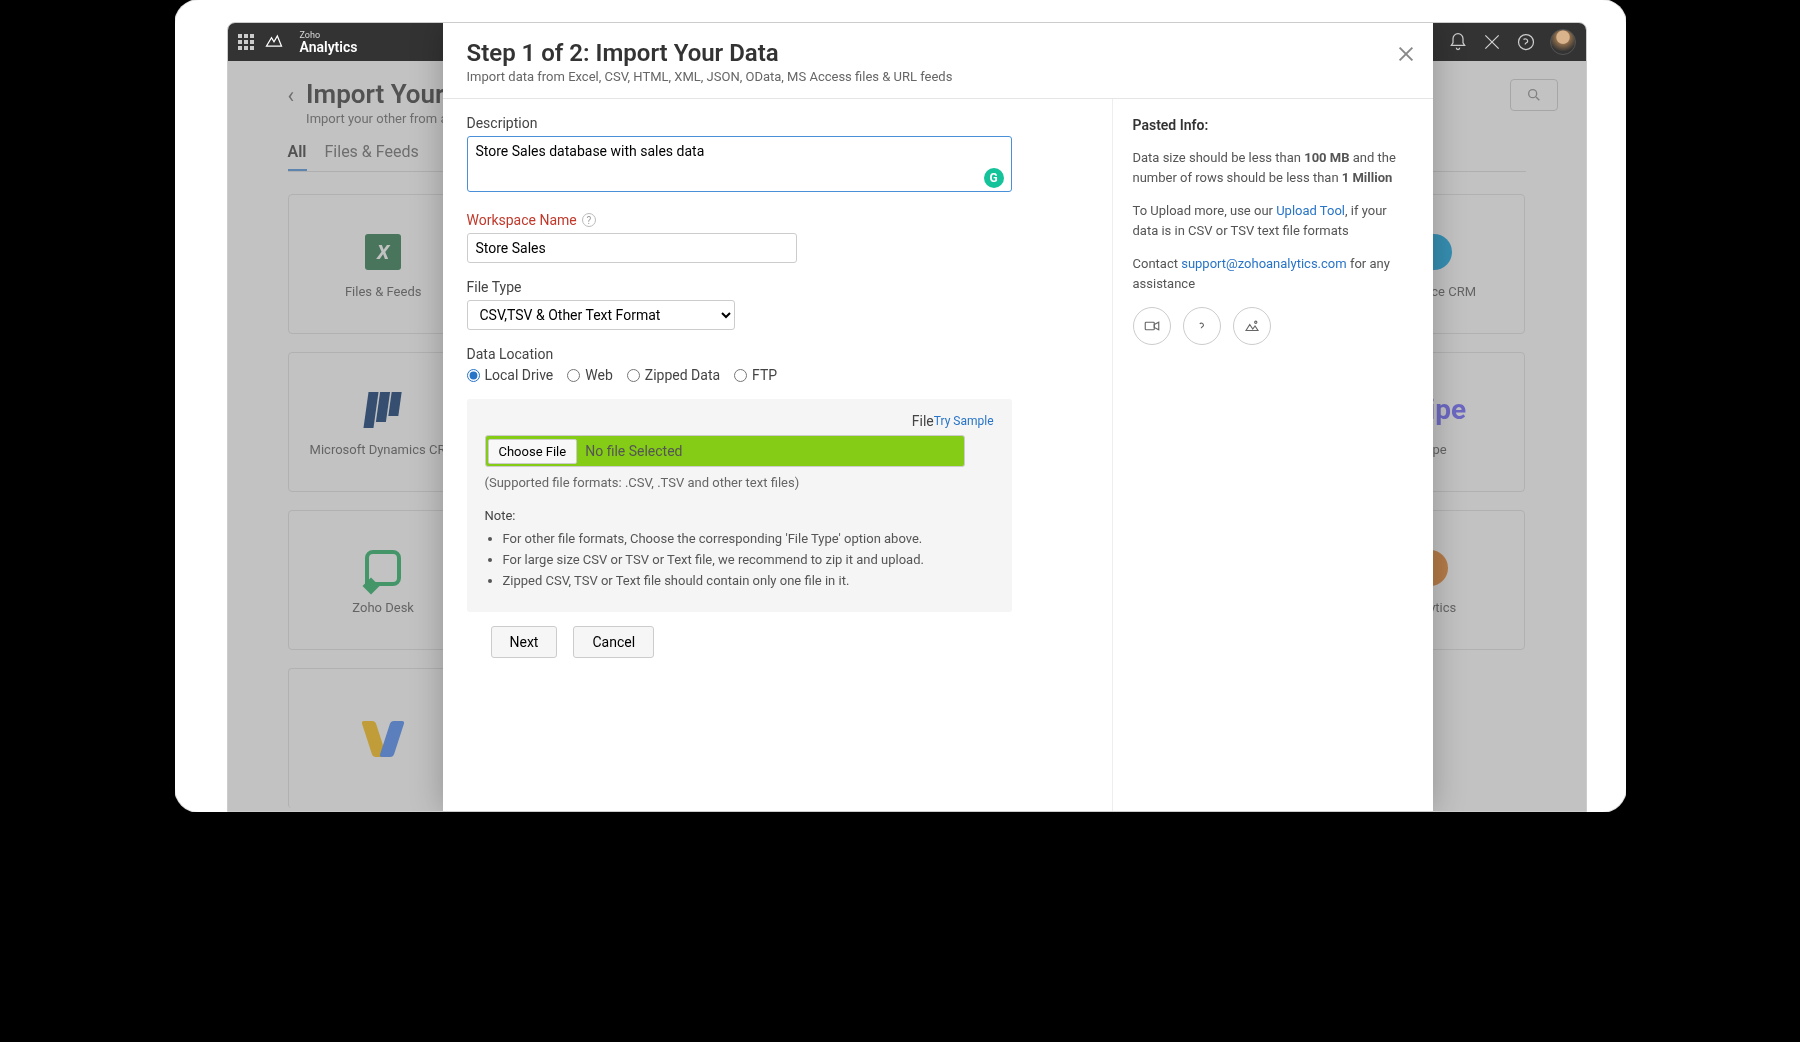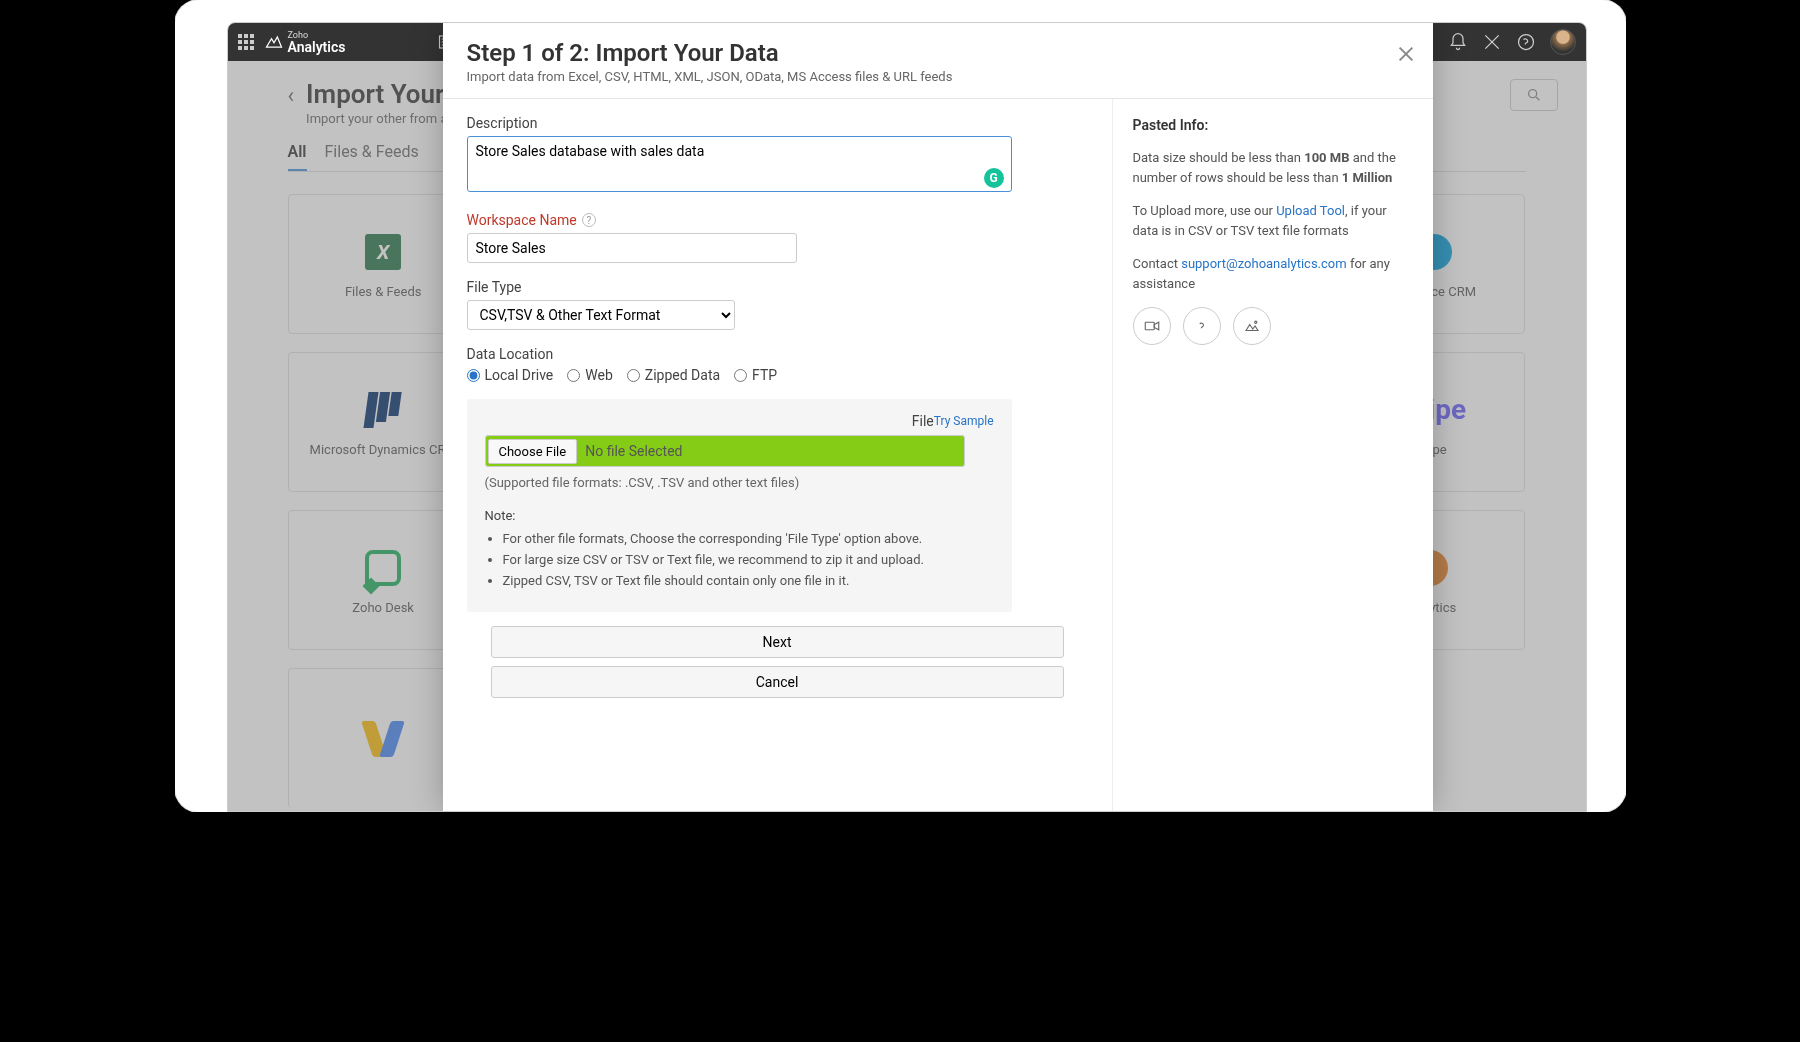--- a/index.html
+++ b/index.html
@@ -5,21 +5,21 @@
 * { margin: 0; padding: 0; box-sizing: border-box; font-family: -apple-system, BlinkMacSystemFont, "Segoe UI", Roboto, sans-serif; }
 body { background: #000; width: 1451px; height: 812px; margin: 0 auto; position: relative; overflow: hidden; }
 .outer-frame { position: absolute; inset: 0; background: #fff; border-radius: 24px; overflow: hidden; box-shadow: 0 0 0 1px #ddd; }
 .inner-frame { position: absolute; top: 22px; left: 52px; right: 39px; bottom: 0; background: #fff; border: 1px solid #ccc; border-radius: 8px 8px 0 0; overflow: hidden; }
 
 
 .topbar { height: 38px; background: #333; display: flex; align-items: center; padding: 0 10px; color: #ccc; }
 .topbar-left { display: flex; align-items: center; gap: 10px; }
 .apps-grid-icon { width: 16px; height: 16px; display: grid; grid-template-columns: repeat(3,4px); grid-template-rows: repeat(3,4px); gap: 2px; }
 .apps-grid-icon span { background: #ccc; }
-.logo-wrap { display: flex; align-items: center; gap: 4px; color: #fff; }
+.logo-wrap { display: flex; align-items: flex-start; gap: 16px; color: #fff; }
 .logo-wrap svg { width: 20px; height: 20px; }
 .logo-text { font-size: 10px; line-height: 1; }
 .logo-text .brand { font-size: 9px; opacity: .8; }
 .logo-text .name { font-size: 14px; font-weight: 600; }
 .topbar-spacer { flex: 1; }
 .topbar-right { display: flex; align-items: center; gap: 14px; }
 .topbar-right svg { width: 20px; height: 20px; stroke: #ccc; fill: none; stroke-width: 1.5; }
 .subscription { font-size: 13px; color: #ccc; }
 .avatar { width: 26px; height: 26px; border-radius: 50%; background: radial-gradient(circle at 50% 30%, #d9b38c 30%, #8b6b4a 35%, #333 70%); border: 1px solid #555; }
 
@@ -74,21 +74,21 @@
 .file-row .lbl { font-size: 14px; color: #444; }
 .try-sample { font-size: 12px; color: #2874c7; cursor: pointer; }
 .file-input-wrap { display: flex; align-items: center; background: #84cc16; border: 1px solid #ccc; border-radius: 3px; height: 32px; padding: 2px; width: 480px; }
 .choose-btn { border: 1px solid #ccc; background: #f8f8f8; padding: 4px 10px; font-size: 13px; cursor: pointer; border-radius: 2px; }
 .file-status { margin-left: 8px; font-size: 14px; color: #555; }
 .supported { font-size: 13px; color: #666; margin-top: 8px; }
 .note-title { font-size: 13px; color: #444; margin-top: 18px; margin-bottom: 8px; }
 .note-list { padding-left: 18px; }
 .note-list li { font-size: 13px; color: #555; margin-bottom: 6px; }
 
-.modal-footer { padding: 14px 24px 22px; display: flex; gap: 8px; flex-direction: column; }
+.modal-footer { padding: 14px 24px 22px; display: flex; gap: 16px; }
 .btn { border: 1px solid #ccc; background: #f6f6f6; padding: 7px 18px; font-size: 14px; border-radius: 3px; cursor: pointer; }
 
 .info-title { font-size: 14px; font-weight: 600; color: #333; margin-bottom: 12px; }
 .info-col a { color: #2874c7; text-decoration: none; }
 .info-col p { margin-bottom: 14px; }
 .info-icons { display: flex; gap: 12px; margin-top: 10px; }
 .info-icon-btn { width: 38px; height: 38px; border-radius: 50%; border: 1px solid #ccc; display: flex; align-items: center; justify-content: center; cursor: pointer; }
 .info-icon-btn svg { width: 18px; height: 18px; stroke: #666; fill: none; stroke-width: 1.5; }
 
 

